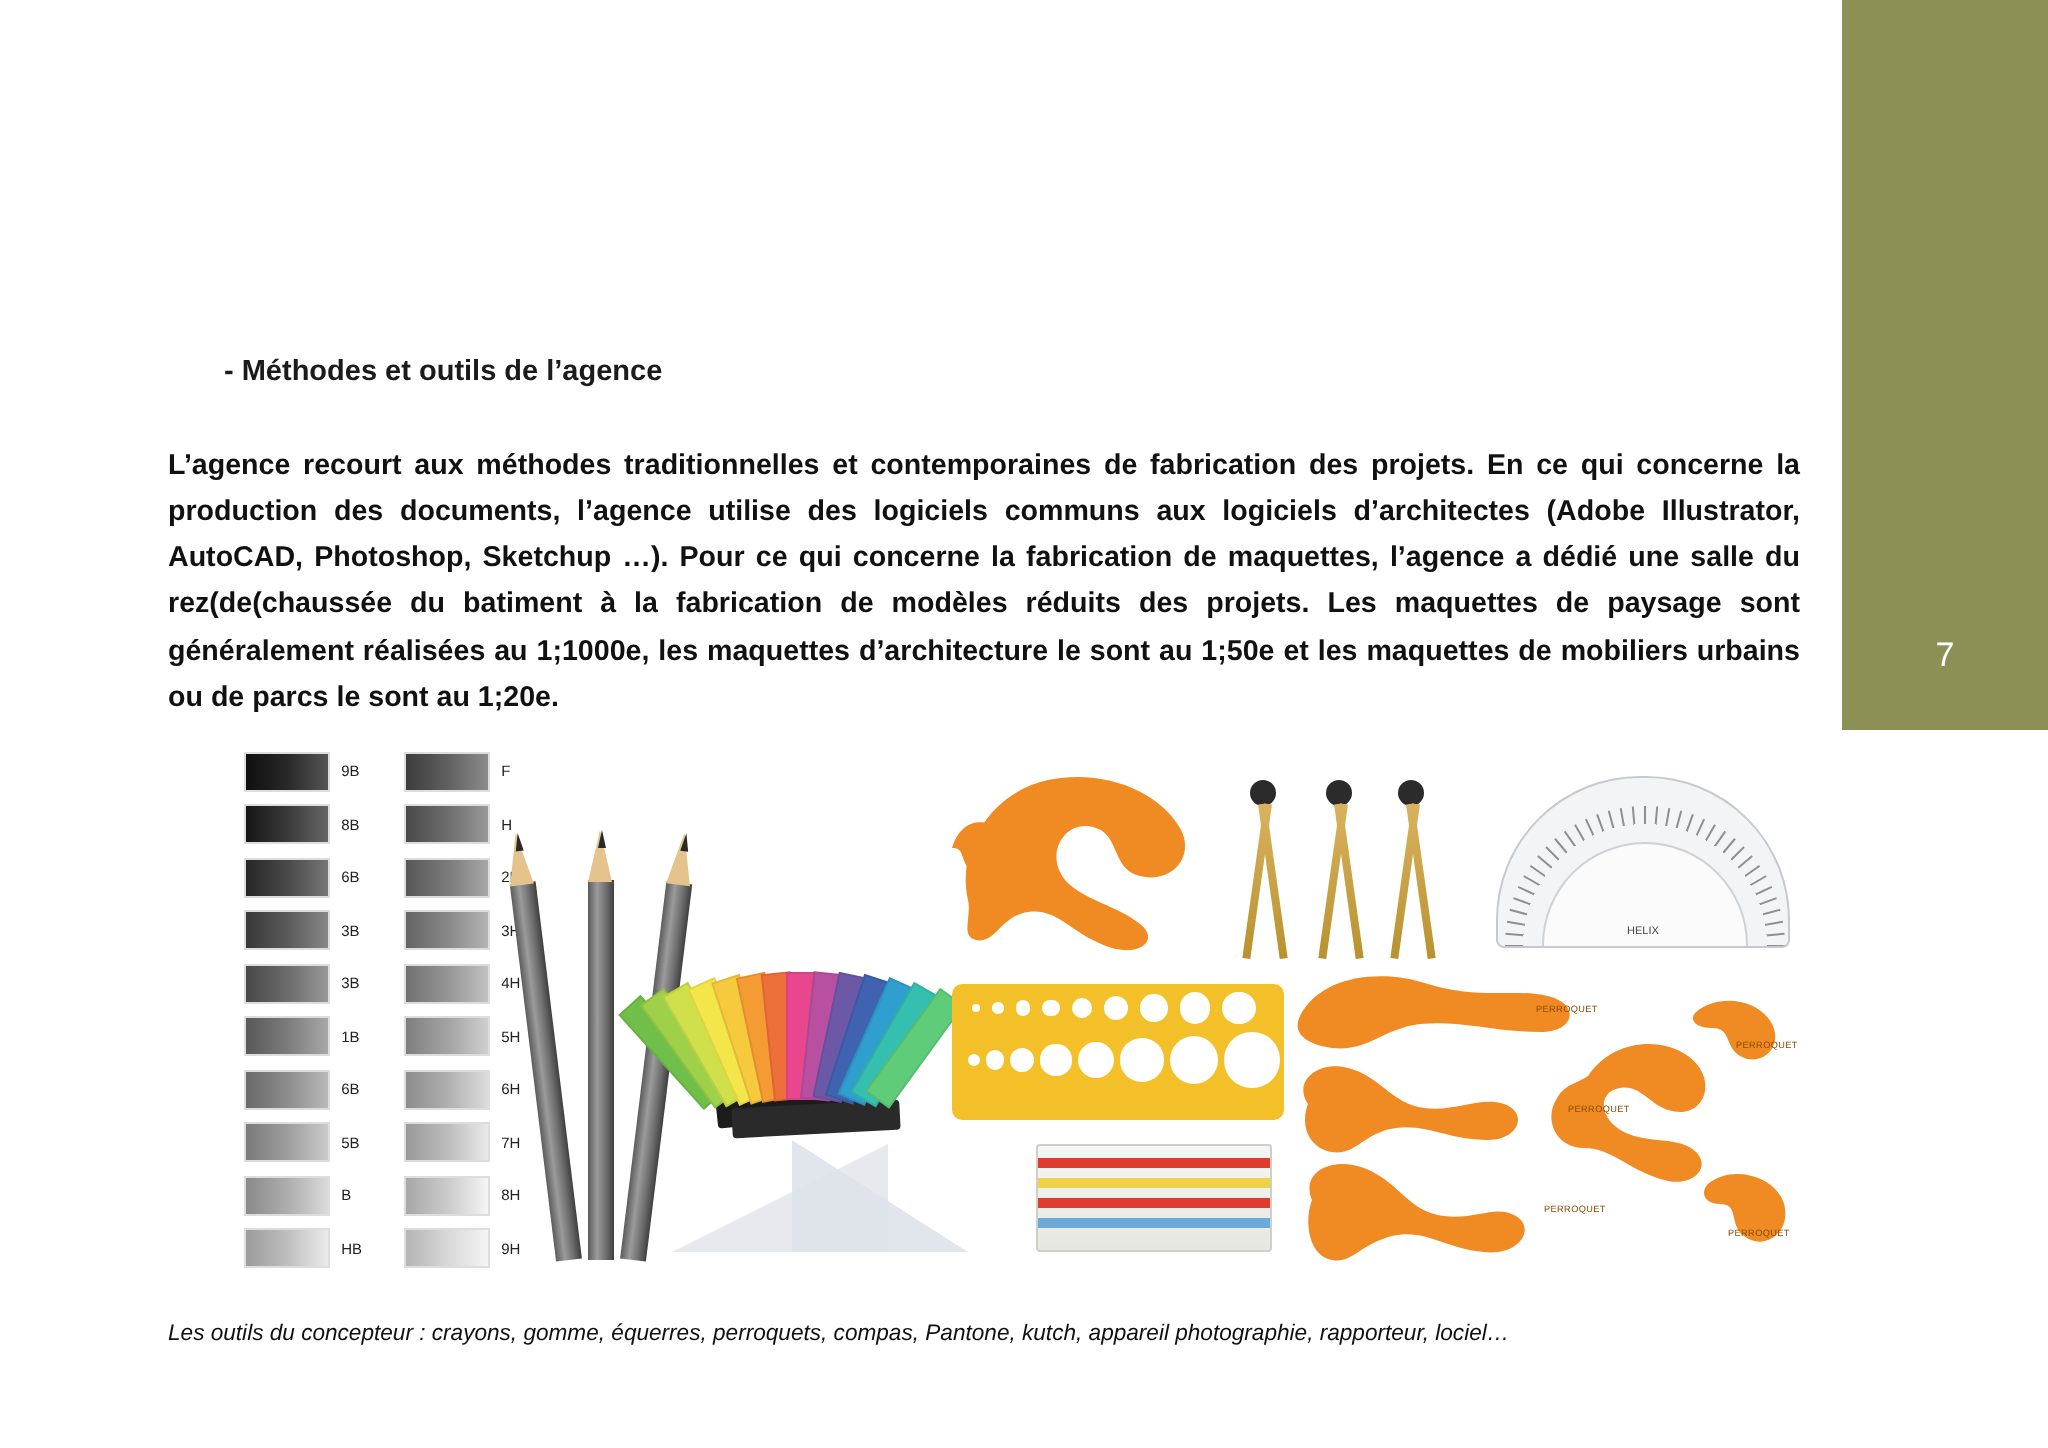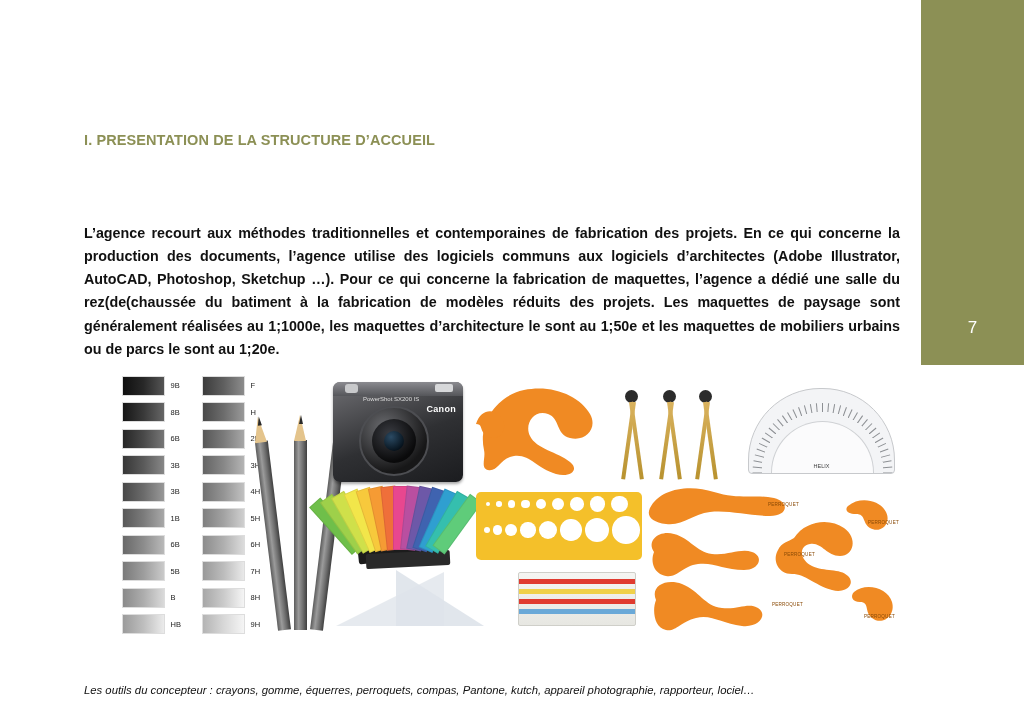--- a/index.html
+++ b/index.html
@@ -62,21 +62,21 @@
     width: 816px;
     font-size: 14.3px;
     font-weight: bold;
     color: #111111;
     text-align: justify;
     line-height: 1.62;
   }
   .caption {
     position: absolute;
     left: 84px;
-    top: 684px;
+    top: 661px;
     width: 850px;
     font-size: 11.3px;
     font-style: italic;
     color: #111111;
   }
 
   
   .collage {
     position: absolute;
     left: 108px;
@@ -379,21 +379,21 @@
   }
 </style>
 </head>
 <body>
 
 <div class="page">
 
   <div class="side-band"></div>
   <div class="page-number">7</div>
 
-  <div class="section-title">I. PRESENTATION DE LA STRUCTURE D’ACCUEIL</div>
+  <div class="sub-title">- Méthodes et outils de l’agence</div>
   <div class="body-text">L’agence recourt aux méthodes traditionnelles et contemporaines de fabrication des projets. En ce qui concerne la production des documents, l’agence utilise des logiciels communs aux logiciels d’architectes (Adobe Illustrator, AutoCAD, Photoshop, Sketchup …). Pour ce qui concerne la fabrication de maquettes, l’agence a dédié une salle du rez(de(chaussée du batiment à la fabrication de modèles réduits des projets. Les maquettes de paysage sont généralement réalisées au 1;1000e, les maquettes d’architecture le sont au 1;50e et les maquettes de mobiliers urbains ou de parcs le sont au 1;20e.</div>
 
   <div class="collage">
 
     <div class="swatch-chart left" id="chart-left">
         <div class="swatch-row">
           <div class="swatch" style="background: linear-gradient(90deg, rgb(15, 15, 15), rgb(40, 40, 40), rgb(85, 85, 85));"></div>
           <div class="swatch-label">9B</div>
         </div>
         <div class="swatch-row">
@@ -487,32 +487,20 @@
         <div class="wood"></div>
         <div class="lead"></div>
       </div>
       <div class="pencil" style="left:36px; transform:rotate(7deg);">
         <div class="body"></div>
         <div class="wood"></div>
         <div class="lead"></div>
       </div>
     </div>
 
-    <div class="camera">
-      <div class="top-bar"></div>
-      <div class="shutter"></div>
-      <div class="flash"></div>
-      <div class="model">PowerShot SX200 IS</div>
-      <div class="lens-outer">
-        <div class="lens-mid">
-          <div class="lens-in"></div>
-        </div>
-      </div>
-      <div class="brand">Canon</div>
-    </div>
 
     <svg class="curve-svg" style="left:366px; top:6px;" width="126" height="100" viewBox="0 0 126 100">
       <path class="curve-fill" d="M10,70 C4,44 22,16 50,10 C78,4 106,16 116,34 C124,48 112,62 96,58 C82,55 86,38 74,34 C60,29 50,44 56,56 C62,69 84,72 96,82 C106,90 96,98 82,94 C62,88 56,74 40,76 C26,78 24,92 14,90 C6,88 12,78 10,70 Z
                  M44,28 C52,22 66,24 70,30 C62,28 52,26 44,28 Z"></path>
       <path class="curve-fill" d="M2,44 C8,24 28,30 30,44 C32,58 16,62 10,54 C6,48 8,44 2,44 Z"></path>
     </svg>
 
     <div class="compass-box">
       <div class="compass" style="left:4px;">
         <div class="knob"></div>

